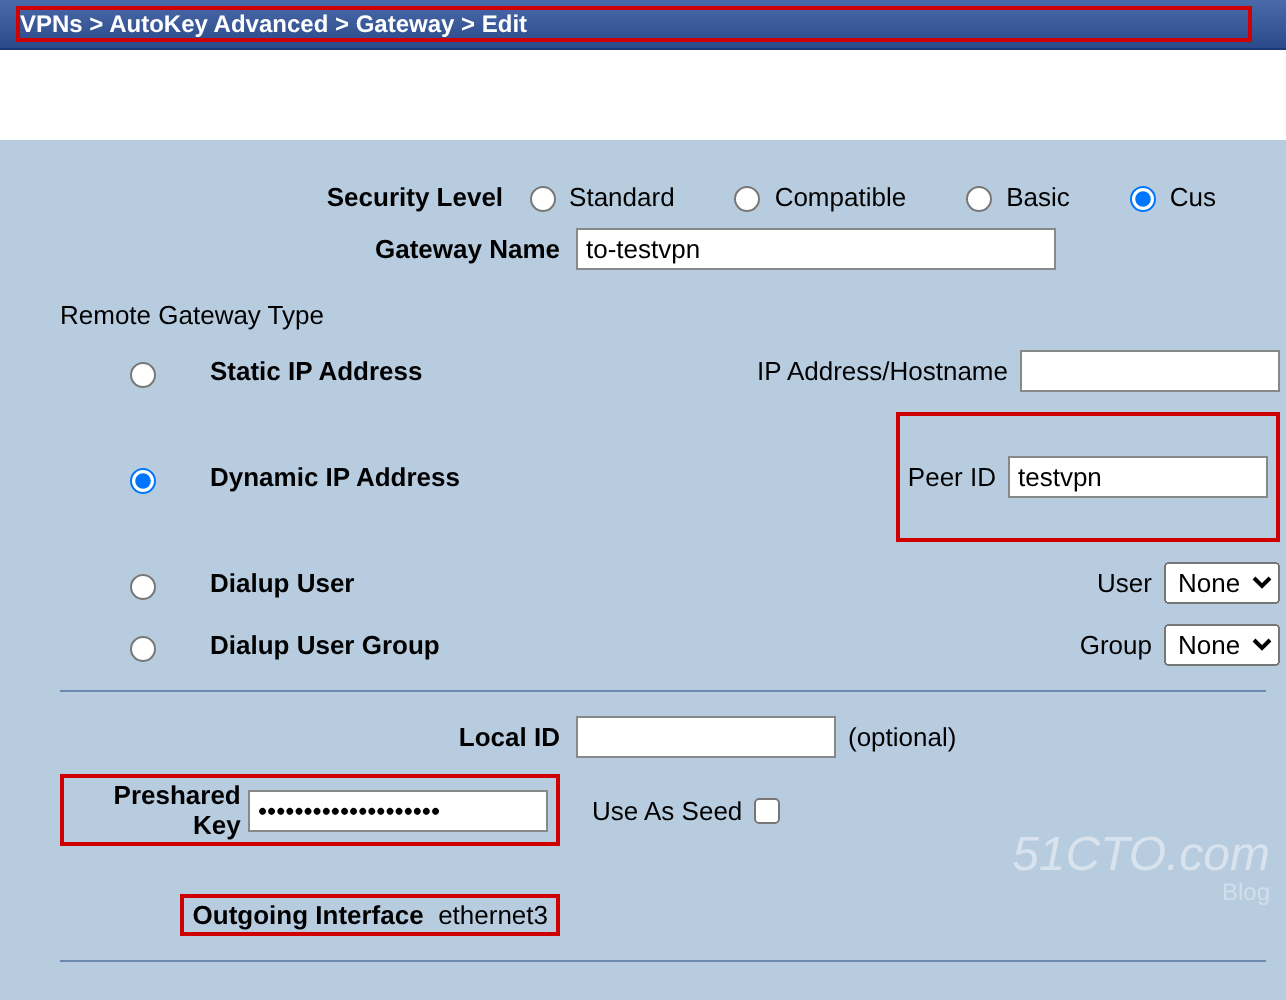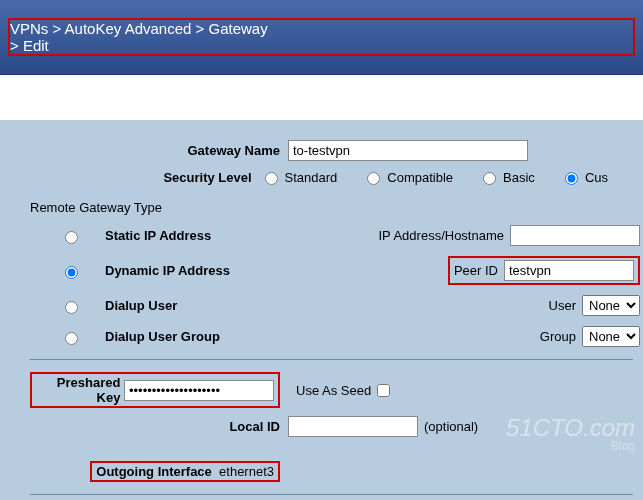--- a/index.html
+++ b/index.html
@@ -10,23 +10,23 @@
     font-family: Arial, Helvetica, sans-serif;
     font-size: 13px;
     color: #000;
     background: #fff;
     overflow: hidden;
   }
   .breadcrumb {
     background: #2a4a8a;
     background: linear-gradient(#4a6aaa, #2a4a8a);
     color: #fff;
-    font-weight: normal;
-    padding: 18px 8px;
-    font-size: 15px;
+    font-weight: bold;
+    padding: 3px 8px;
+    font-size: 12px;
     border-bottom: 1px solid #1a3a7a;
   }
   .red-box {
     border: 2px solid #d00000;
   }
   .content-area {
     background: #b8cce0;
     padding-left: 30px;
     padding-right: 10px;
     padding-top: 20px;
@@ -110,21 +110,21 @@
     cursor: pointer;
   }
   .buttons-row {
     text-align: center;
     padding: 10px 0 4px 0;
   }
   .peer-wrap {
     display: inline-flex;
     align-items: center;
     border: 2px solid #d00000;
-    padding: 2px 4px;
+    padding: 20px 4px;
     gap: 6px;
   }
   .inline-highlight {
     display: inline-flex;
     align-items: center;
     border: 2px solid #d00000;
     padding: 1px 4px;
   }
   .watermark {
     position: absolute;
@@ -145,44 +145,44 @@
 
 <div class="breadcrumb">
   <span class="red-box" style="padding:0 360px 0 0; display:inline-block;">
     <span>VPNs &gt; AutoKey Advanced &gt; Gateway &gt; Edit</span>
   </span>
 </div>
 
 <div class="content-area">
 
   <div class="form-row">
+    <div class="label-col">Security Level</div>
+    <div class="radio-row">
+      <label>
+          <input type="radio" name="sec" style="">
+          <span>Standard</span>
+        </label>
+      <label>
+          <input type="radio" name="sec" style="">
+          <span>Compatible</span>
+        </label>
+      <label>
+          <input type="radio" name="sec" style="">
+          <span>Basic</span>
+        </label>
+      <label>
+          <input type="radio" name="sec" checked="" style="">
+          <span>Cus</span>
+        </label>
+    </div>
+  </div>
+
+  <div class="form-row">
     <div class="label-col">Gateway Name</div>
     <input type="text" class="wide" value="to-testvpn" style="">
-  </div>
-
-  <div class="form-row">
-    <div class="label-col">Security Level</div>
-    <div class="radio-row">
-      <label>
-          <input type="radio" name="sec" style="">
-          <span>Standard</span>
-        </label>
-      <label>
-          <input type="radio" name="sec" style="">
-          <span>Compatible</span>
-        </label>
-      <label>
-          <input type="radio" name="sec" style="">
-          <span>Basic</span>
-        </label>
-      <label>
-          <input type="radio" name="sec" checked="" style="">
-          <span>Cus</span>
-        </label>
-    </div>
   </div>
 
   <div class="section-title">Remote Gateway Type</div>
 
   <div class="gateway-options">
 
     <div class="gateway-line">
       <div class="gateway-left">
         <input type="radio" name="gwtype" style="">
         <span>Static IP Address</span>
@@ -228,39 +228,39 @@
         <span>Group</span>
         <select>
           <option>None</option>
         </select>
       </div>
     </div>
 
   </div>
 
   <hr class="sep">
+
+  <div class="form-row">
+    <div class="label-col">Local ID</div>
+    <input type="text" class="sml" value="" style="">
+    <span style="margin-left:6px;">(optional)</span>
+  </div>
 
   <div class="form-row">
     <div class="label-col">
       <span class="inline-highlight">
         <span>Preshared Key</span>&nbsp;
         <input type="password" class="med" style="width: 140px;" value="••••••••••••••••••••">
       </span>
     </div>
     <span style="margin-left:8px;">Use As Seed</span>
     <input type="checkbox" style="margin-left: 6px;">
   </div>
 
   <div class="form-row">
-    <div class="label-col">Local ID</div>
-    <input type="text" class="sml" value="" style="">
-    <span style="margin-left:6px;">(optional)</span>
-  </div>
-
-  <div class="form-row">
     <div class="label-col" style="text-align:right;">
       <span class="inline-highlight" style="font-weight:bold;margin-top:16px;">
         <span>Outgoing Interface</span>&nbsp;&nbsp;
         <span style="font-weight:normal;">ethernet3</span>
       </span>
     </div>
   </div>
 
   <hr class="sep">
 

